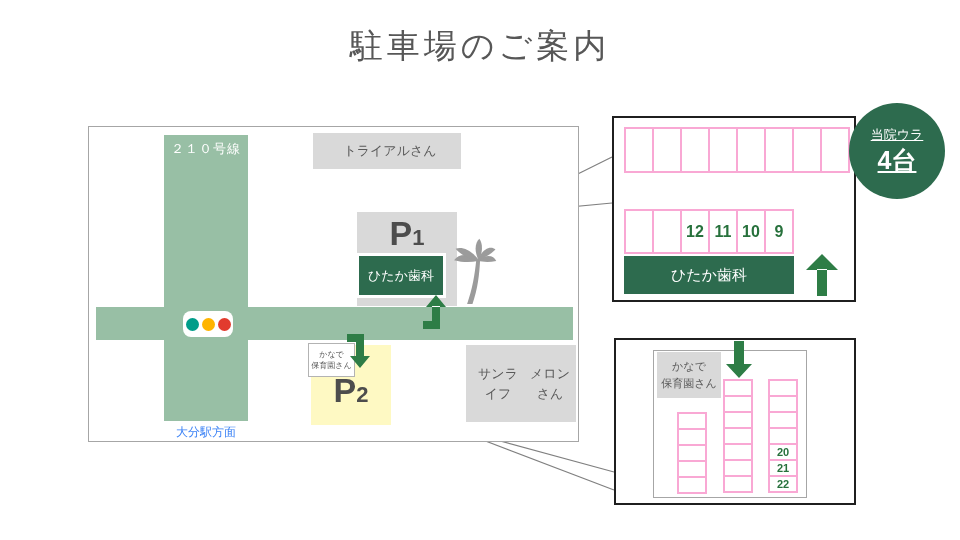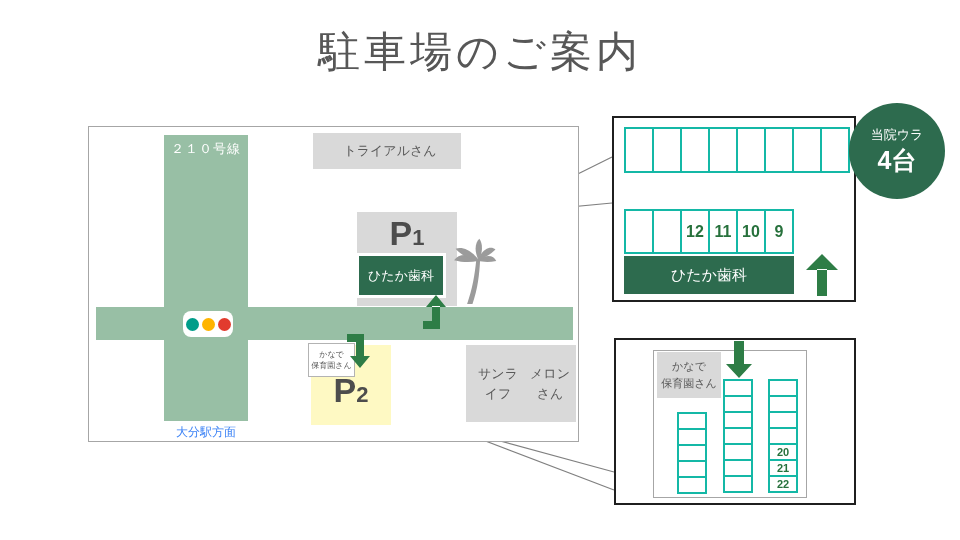--- a/index.html
+++ b/index.html
@@ -5,21 +5,21 @@
   * { margin:0; padding:0; box-sizing:border-box; }
   body { background:#ffffff; }
   #page {
     position:relative; width:960px; height:540px; background:#ffffff; overflow:hidden;
     font-family:"Liberation Sans","DejaVu Sans",sans-serif;
   }
   .abs { position:absolute; }
   .title {
     position:absolute; top:24px; left:0; width:100%; text-align:center;
     font-family:"Liberation Serif","DejaVu Serif",serif;
-    font-size:42px; color:#575757; letter-spacing:4px; font-weight:500;
+    font-size:33px; color:#575757; letter-spacing:4px; font-weight:500;
   }
   
   #map { position:absolute; left:88px; top:126px; width:491px; height:316px;
          border:1px solid #a6a6a6; background:#fff; z-index:2; }
   .vroad { left:75px; top:8px; width:84px; height:286px; background:#98bfa5; }
   .hroad { left:7px; top:180px; width:477px; height:33px; background:#98bfa5; }
   .route-label { left:75px; top:13px; width:84px; text-align:center; color:#ffffff;
                  font-size:13px; letter-spacing:1px; }
   .gray-box { background:#d9d9d9; color:#595959; display:flex; align-items:center;
               justify-content:center; text-align:center;padding-left:6px; }
@@ -48,42 +48,42 @@
   .station { left:60px; top:297px; width:114px; text-align:center; font-size:12px; color:#3b82f6; }
   .elbow { width:28px; height:38px; }
   .up-elbow { left:332px; top:166px; }
   .down-elbow { left:256px; top:204px; }
   
   .detail { position:absolute; border:2px solid #1f1f1f; background:#ffffff; z-index:2; }
   #detail-back { left:612px; top:116px; width:244px; height:186px; }
   #detail-p2 { left:614px; top:338px; width:242px; height:167px; }
   .cells-row { position:absolute; display:flex; }
   .cells-col { position:absolute; display:flex; flex-direction:column; }
-  .cell { background:#ffffff; border:2px solid #14b8a6; display:flex; align-items:center;
+  .cell { background:#ffffff; border:2px solid #f9a8d4; display:flex; align-items:center;
           justify-content:center; }
   .cells-row .cell { width:30px; margin-left:-2px; }
   .cells-row .cell:first-child { margin-left:0; }
   .cells-col .cell { width:30px; height:18px; margin-top:-2px; }
   .cells-col .cell:first-child { margin-top:0; }
   .row1 { left:10px; top:9px; } .row1 .cell { height:46px; }
   .row2 { left:10px; top:91px; } .row2 .cell { height:45px; }
   .num { font-weight:bold; color:#27713c; font-size:16px; }
   .num-sm { font-weight:bold; color:#27713c; font-size:11px; }
   .bar { position:absolute; left:10px; top:138px; width:170px; height:38px; background:#2d6b4e;
          color:#ffffff; font-size:15px; display:flex; align-items:center; justify-content:center; }
   .up-straight { position:absolute; left:190px; top:134px; width:36px; height:44px; }
   .inner { position:absolute; left:37px; top:10px; width:154px; height:148px; border:1px solid #a6a6a6; }
   .kanade-detail { position:absolute; left:41px; top:12px; width:64px; height:46px; background:#d9d9d9;
                    font-size:11px; color:#595959; text-align:center; line-height:17px; padding-top:6px; }
   .down-straight { position:absolute; left:108px; top:1px; width:30px; height:38px; }
   .col-left { left:61px; top:72px; } .col-mid { left:107px; top:39px; } .col-right { left:152px; top:39px; }
   
   .badge { position:absolute; border-radius:50%; background:#2d6b4e; color:#ffffff; z-index:3;
            display:flex; flex-direction:column; align-items:center; justify-content:center; }
-  #badge-back { left:849px; top:103px; width:96px; height:96px; }
+  #badge-back { left:849px; top:103px; width:96px; height:96px;text-decoration:underline; }
   #badge-back .b1 { font-size:13px; } #badge-back .b2 { font-size:25px; font-weight:bold; }
   #badge-p2 { left:852px; top:396px; width:94px; height:94px; }
   #badge-p2 .b1, #badge-p2 .b2 { font-size:21px; font-weight:bold; line-height:27px; }
   #connectors { position:absolute; left:0; top:0; width:960px; height:540px; z-index:1; }
   .green-fill { fill:#2e7d46; }
 </style>
 </head>
 <body>
 
 <div id="page">

